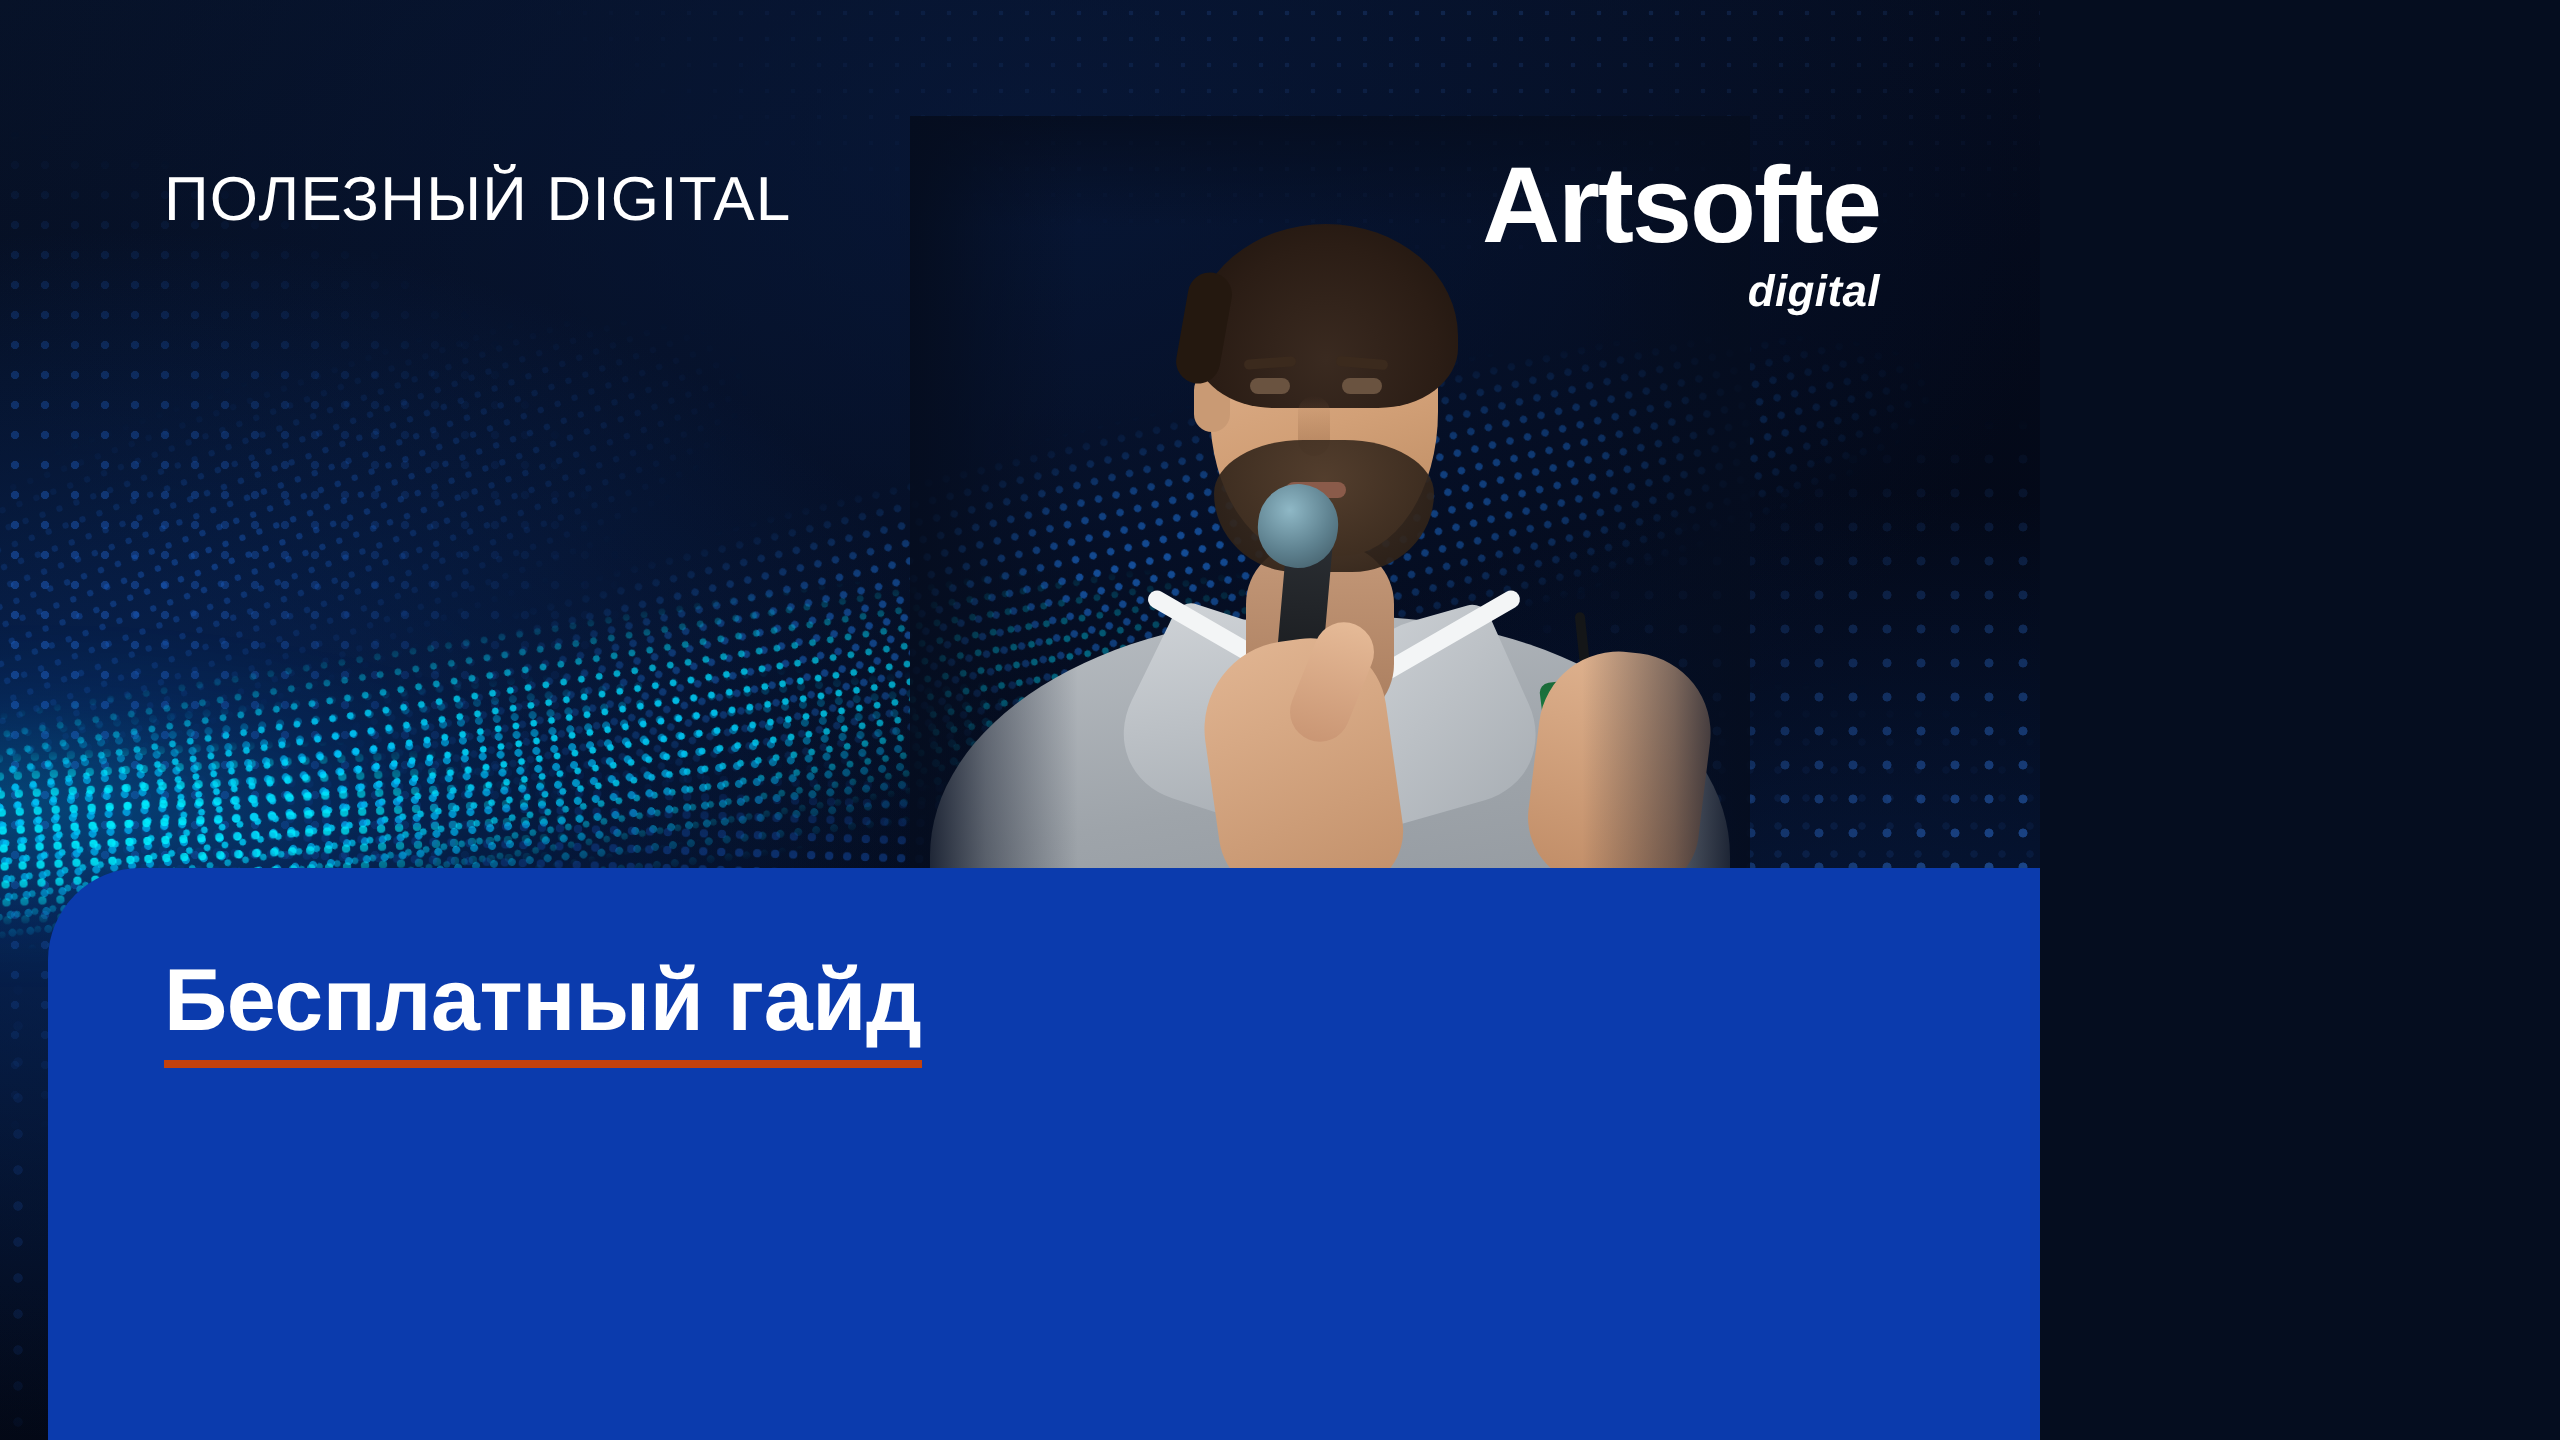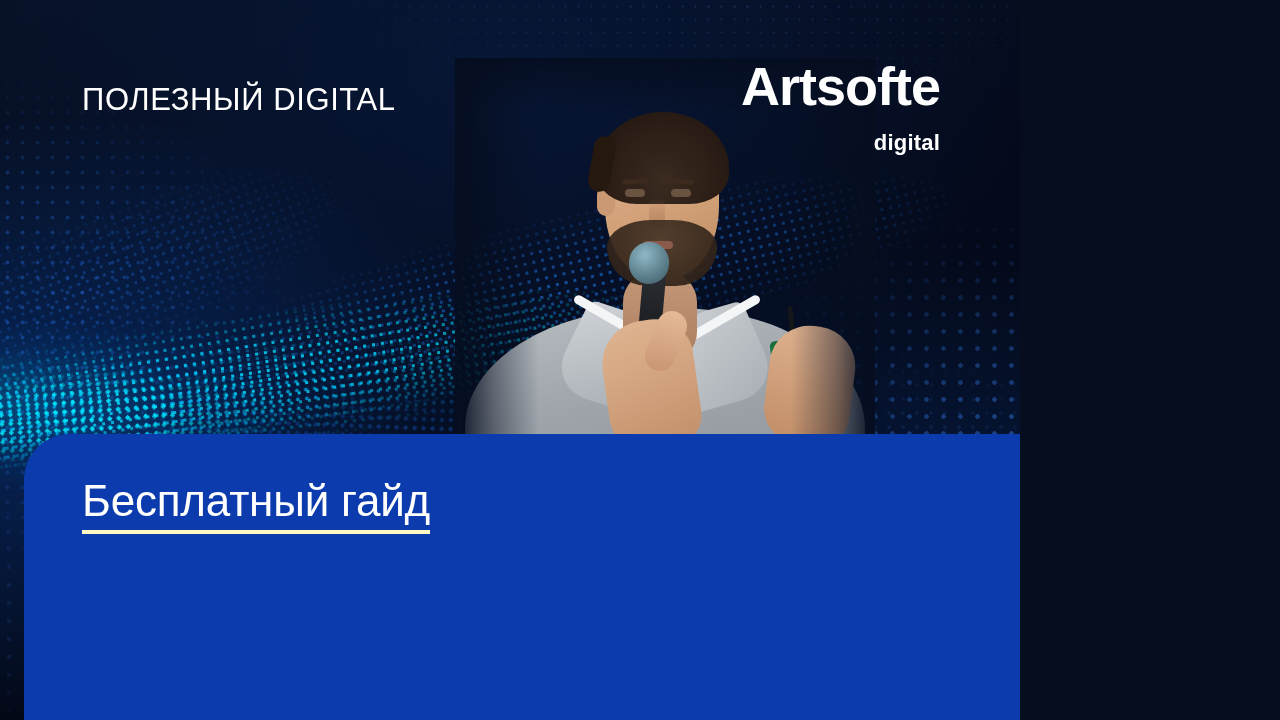--- a/index.html
+++ b/index.html
@@ -270,46 +270,46 @@
       linear-gradient(180deg, rgba(5,13,31,.9) 0%, rgba(5,13,31,0) 14%);
   }
 
   
   .kicker {
     position:absolute; left:82px; top:82px;
     font-size:31px; font-weight:400; color:#ffffff;
     letter-spacing:.6px; white-space:nowrap;
   }
   .logo {
-    position:absolute; right:80px; top:61px;
+    position:absolute; right:80px; top:78px;
     text-align:right; color:#fff;
   }
   .logo-name {
     font-size:54px; font-weight:700; line-height:.96;
     letter-spacing:-1px;
   }
   .logo-sub {
     font-size:22px; font-weight:700; line-height:1;
-    margin-top:19px; letter-spacing:.2px;
+    margin-top:5px; letter-spacing:.2px;font-style:italic;
   }
 
   
   .banner {
     position:absolute;
     left:24px; top:434px;
     width:1248px; height:300px;
     background:#0B3BAD;
     border-radius:46px 46px 0 0;
   }
   .banner-inner { position:absolute; left:58px; top:44px; }
   .banner-title {
     display:inline-block;
-    font-size:44px; font-weight:400; color:#ffffff;
+    font-size:44px; font-weight:700; color:#ffffff;
     line-height:1.05; letter-spacing:-.2px;
-    border-bottom:4px solid #fef9c3;
+    border-bottom:4px solid #c2410c;
     padding-bottom:6px;
   }
   .banner-sub {
     margin-top:18px;
     font-size:42px; font-weight:400; color:#ffffff;
     line-height:1.28; letter-spacing:-.2px;
     max-width:900px;
   }
 </style>
 </head>

